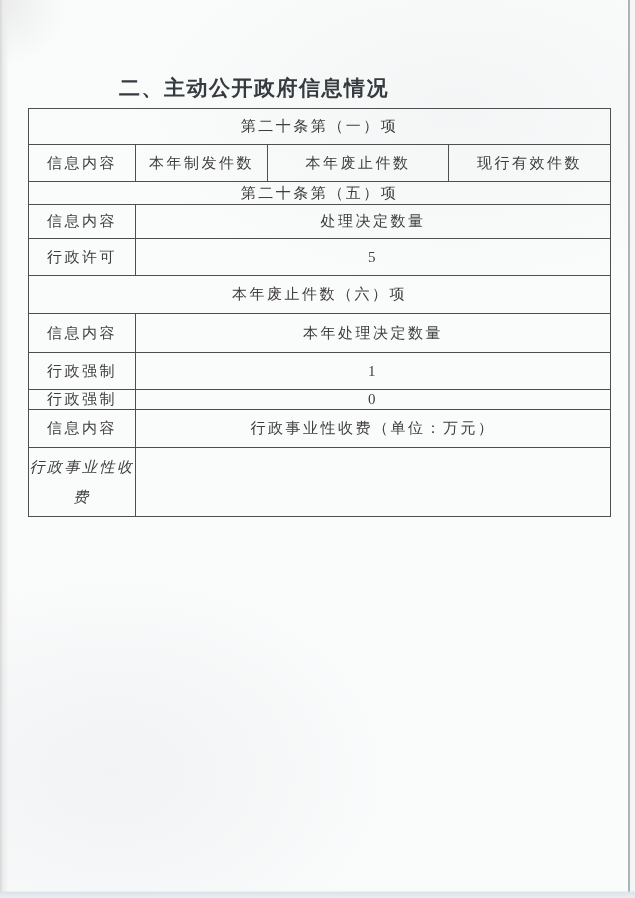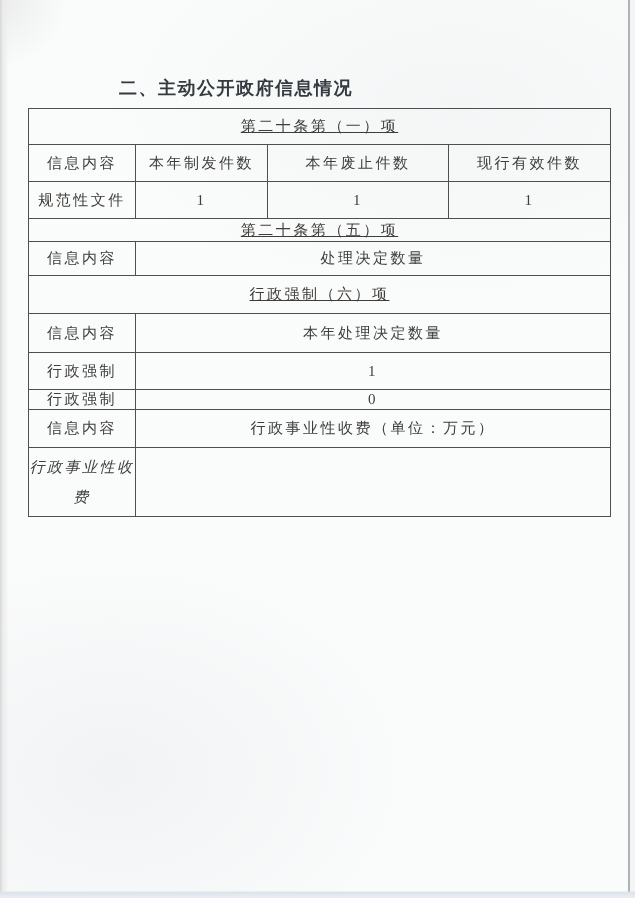--- a/index.html
+++ b/index.html
@@ -28,37 +28,37 @@
     background: #f3f5f6;
   }
   .edge-bottom {
     position: absolute; left: 0; right: 0; bottom: 0; height: 7px;
     background: linear-gradient(180deg, rgba(217,222,230,0) 0px, #dde2ea 1px, #eaeef4 7px);
   }
 
   .doc-title {
     position: absolute; left: 119px; top: 78px;
     font-family: "Liberation Sans", "DejaVu Sans", sans-serif;
-    font-weight: 700; font-size: 18px; line-height: 20px;
+    font-weight: 700; font-size: 21px; line-height: 20px;
     letter-spacing: 1.5px; color: #353a3f;
     white-space: nowrap;
   }
 
   table.report {
     position: absolute; left: 28px; top: 108px;
     width: 582px; border-collapse: collapse; table-layout: fixed;
   }
   table.report td {
     border: 1px solid #4f4f4f;
     text-align: center; vertical-align: middle;
     font-size: 15px; letter-spacing: 2.5px;
     color: #3f3e3b; padding: 0;
     overflow: hidden;
   }
-  td.sec { letter-spacing: 4px; text-decoration: underline; }
+  td.sec { letter-spacing: 4px; }
   td.wrap2 { letter-spacing: 2px; line-height: 30px; font-style: italic; }
 </style>
 </head>
 <body>
 
 <div class="edge-left"></div>
 <div class="edge-right-outer"></div>
 <div class="edge-right-line"></div>
 <div class="edge-bottom"></div>
 
@@ -75,37 +75,35 @@
 
     <tr style="height:36px">
       <td colspan="4" class="sec">第二十条第（一）项</td>
     </tr>
     <tr style="height:37px">
       <td>信息内容</td>
       <td>本年制发件数</td>
       <td>本年废止件数</td>
       <td>现行有效件数</td>
     </tr>
-    <tr style="height:37px">
-      <td>规范性文件</td>
-      <td>1</td>
-      <td>1</td>
-      <td>1</td>
-    </tr>
 
     <tr style="height:23px">
       <td colspan="4" class="sec">第二十条第（五）项</td>
     </tr>
     <tr style="height:34px">
       <td>信息内容</td>
       <td colspan="3">处理决定数量</td>
     </tr>
+    <tr style="height:37px">
+      <td>行政许可</td>
+      <td colspan="3">5</td>
+    </tr>
 
     <tr style="height:38px">
-      <td colspan="4" class="sec">行政强制（六）项</td>
+      <td colspan="4" class="sec">本年废止件数（六）项</td>
     </tr>
     <tr style="height:39px">
       <td>信息内容</td>
       <td colspan="3">本年处理决定数量</td>
     </tr>
     <tr style="height:37px">
       <td>行政强制</td>
       <td colspan="3">1</td>
     </tr>
     <tr style="height:20px">

